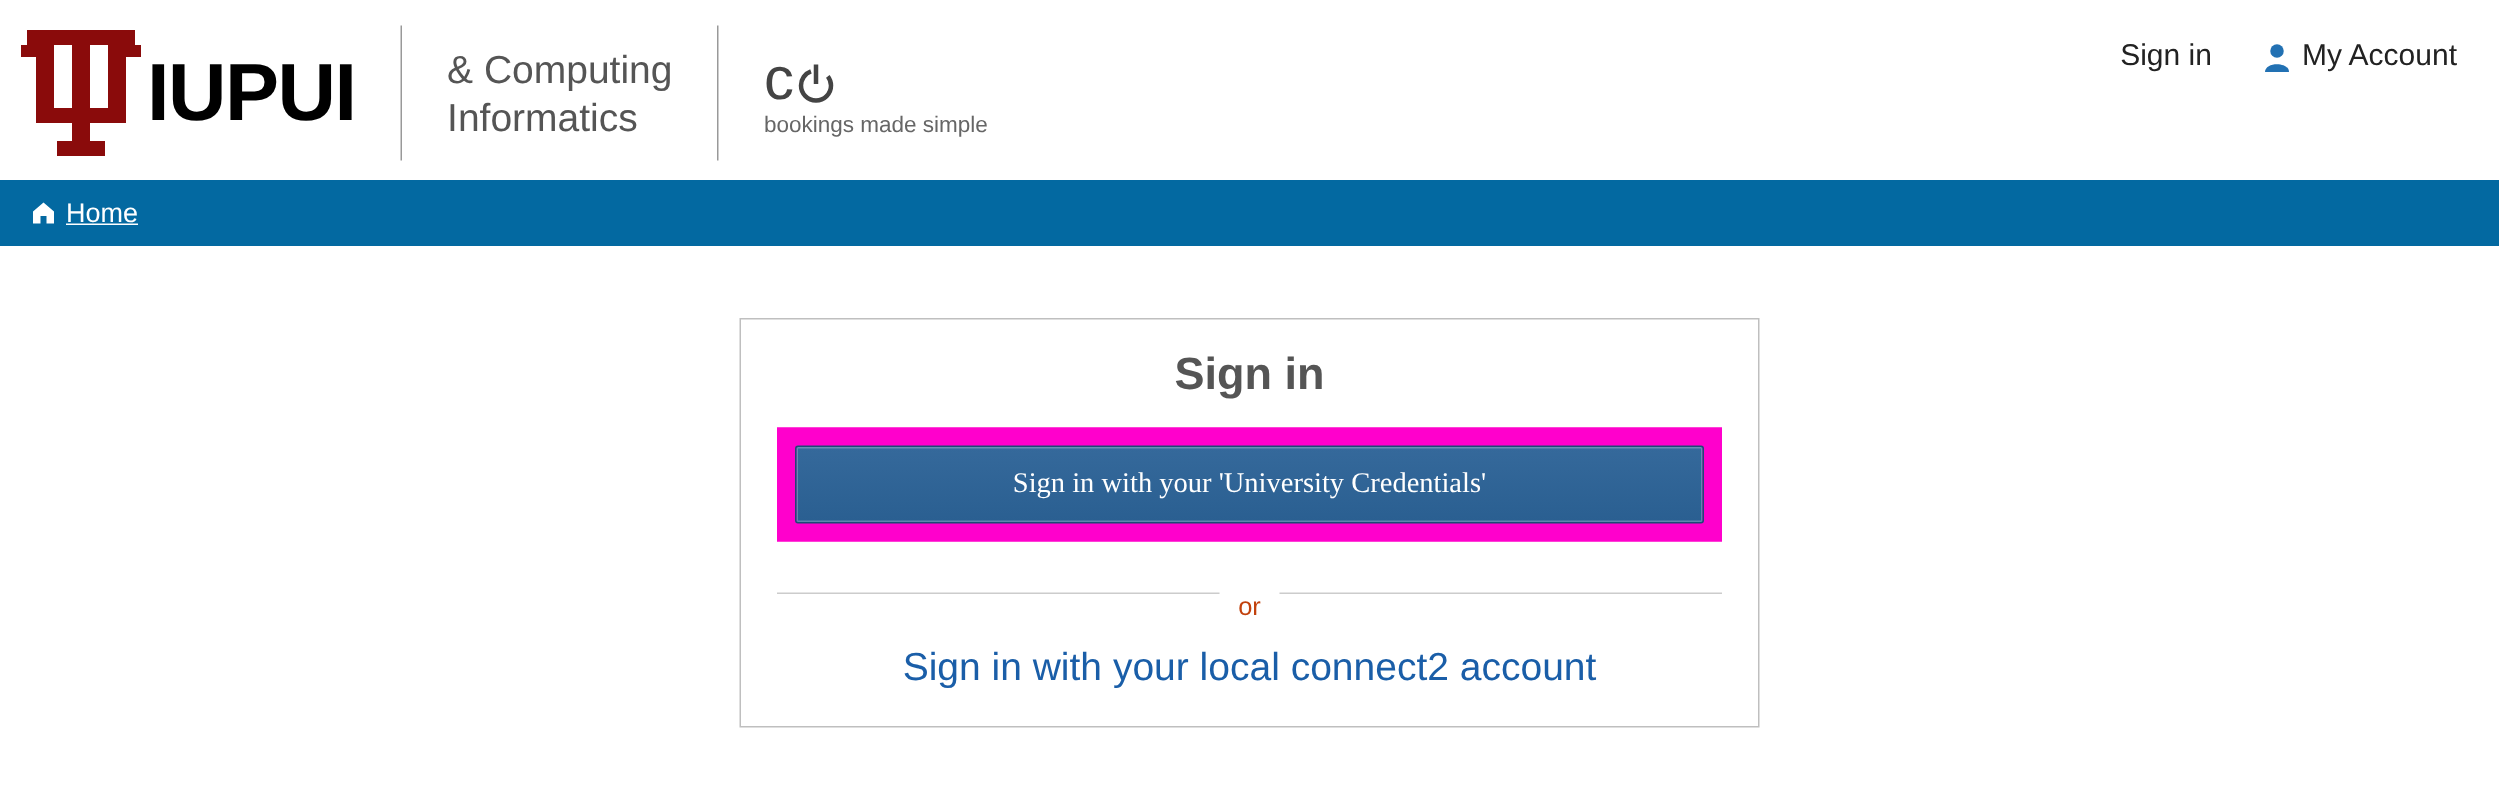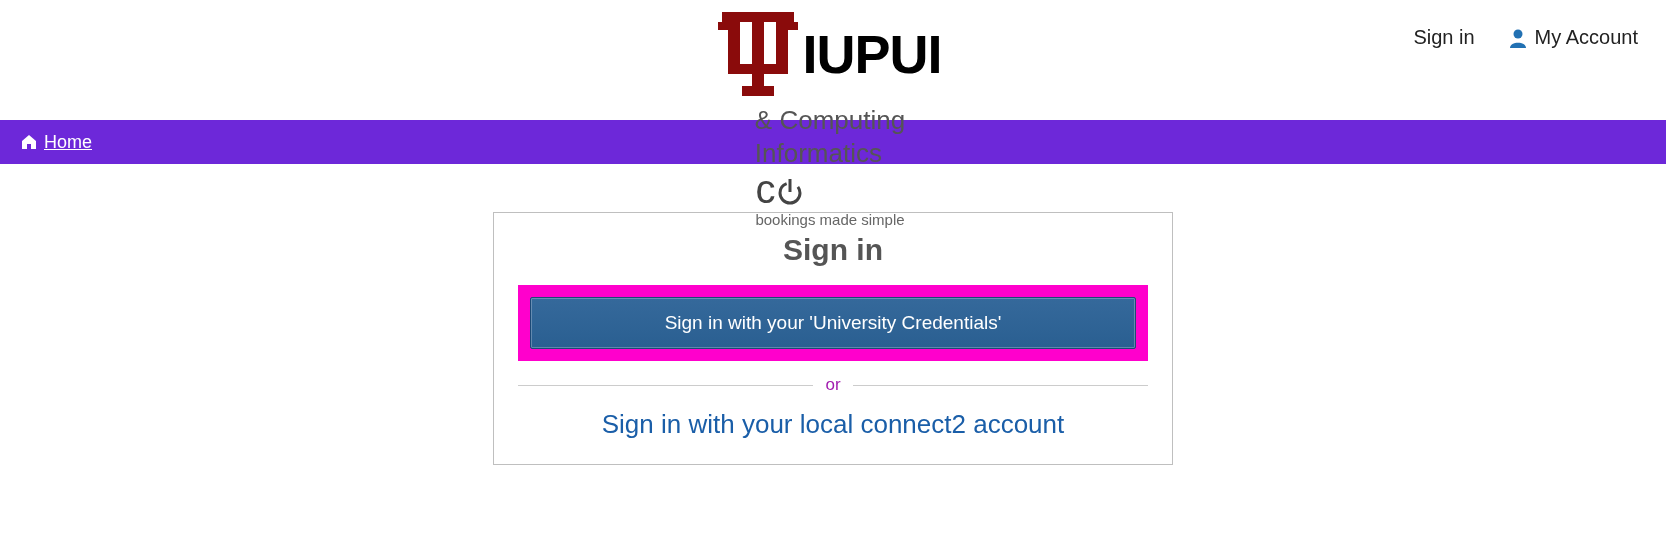--- a/index.html
+++ b/index.html
@@ -5,24 +5,23 @@
   * { margin: 0; padding: 0; box-sizing: border-box; }
   body {
     font-family: -apple-system, BlinkMacSystemFont, "Segoe UI", Helvetica, Arial, sans-serif;
     background: #fff;
     color: #333;
     width: 1666px;
   }
   .header {
     display: flex;
     align-items: center;
-    padding: 4px 20px 12px 14px;
+    padding: 16px 20px 12px 14px;
     position: relative;
     height: 120px;
-    flex-direction: column;
   }
   .logo-iupui {
     display: flex;
     align-items: center;
     gap: 4px;
   }
   .trident {
     width: 80px;
     height: 100px;
     flex-shrink: 0;
@@ -81,21 +80,21 @@
     gap: 34px;
     font-size: 20px;
     color: #222;
   }
   .top-link { cursor: pointer; display: flex; align-items: center; gap: 8px; }
   .user-icon {
     width: 18px;
     height: 20px;
   }
   .navbar {
-    background: #6d28d9;
+    background: #0369a1;
     height: 44px;
     display: flex;
     align-items: center;
     padding: 0 20px;
   }
   .nav-item {
     display: flex;
     align-items: center;
     gap: 6px;
     color: #fff;
@@ -132,29 +131,30 @@
     width: 100%;
     background: #2a5f91;
     background: linear-gradient(#35699b, #2a5f91);
     color: #fff;
     border: 1px solid #1d4a76;
     font-size: 19px;
     padding: 14px 10px;
     cursor: pointer;
     border-radius: 2px;
     box-shadow: inset 0 0 0 1px rgba(255,255,255,0.25);
+    font-family: Liberation Serif, serif;
   }
   .or-row {
     display: flex;
     align-items: center;
     gap: 12px;
     margin: 4px 0 14px;
   }
   .or-line { flex: 1; height: 1px; background: #ccc; }
-  .or-text { color: #a21caf; font-size: 17px; }
+  .or-text { color: #c2410c; font-size: 17px; margin-top: 20px; }
   .local-link {
     display: block;
     text-align: center;
     color: #1a5ea8;
     font-size: 26px;
     cursor: pointer;
   }
 </style>
 </head>
 <body>

